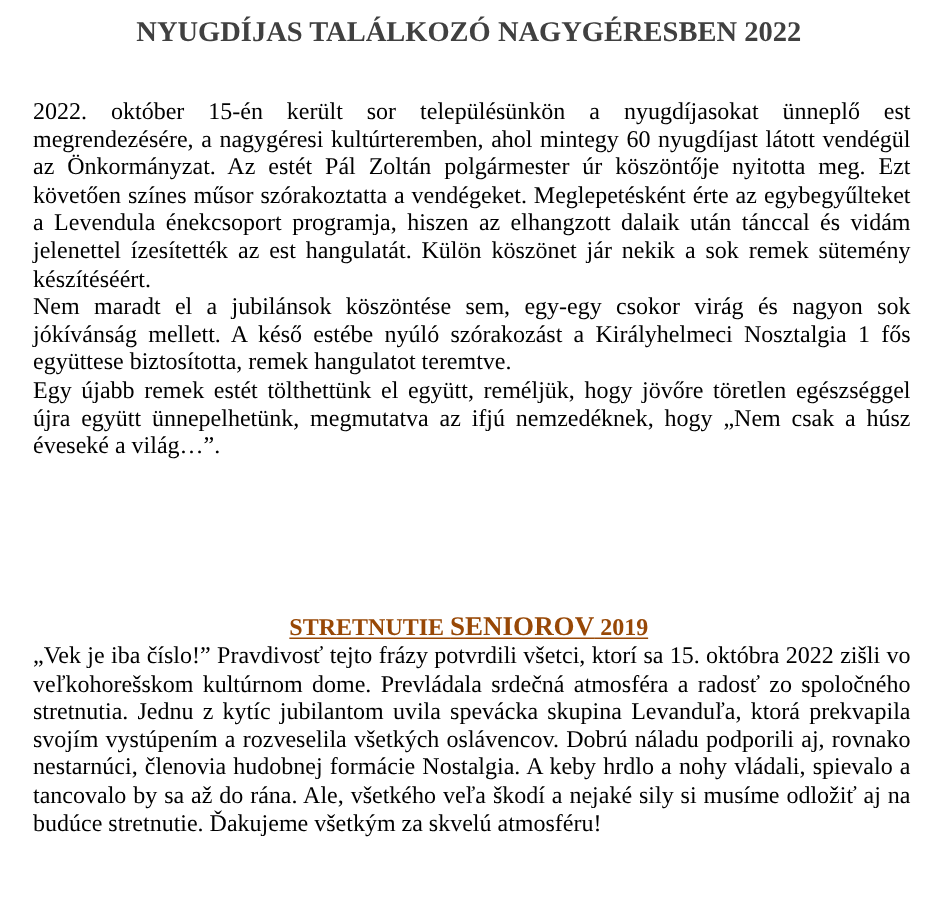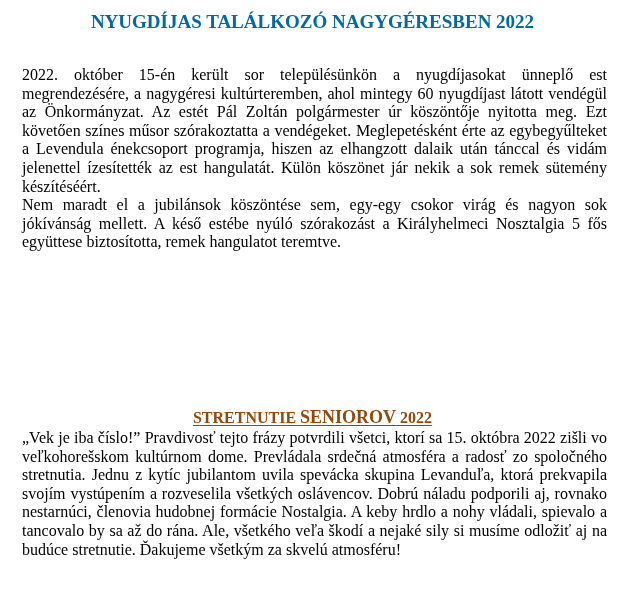--- a/index.html
+++ b/index.html
@@ -51,27 +51,28 @@
     .subtitle span {
       text-decoration: underline;
       text-underline-offset: 2px;
     }
     .subtitle .big { font-size: 18px; margin-top: 47px; }
   </style>
 </head>
 <body>
 
 <div class="page">
-  <div class="title" style="color: #0369a1;">NYUGDÍJAS TALÁLKOZÓ NAGYGÉRESBEN 2022</div>
+  <div class="title" style="color: #404040;">NYUGDÍJAS TALÁLKOZÓ NAGYGÉRESBEN 2022</div>
 
   <div class="para-block hu-block">
     <p>2022. október 15-én került sor településünkön a nyugdíjasokat ünneplő est megrendezésére, a nagygéresi kultúrteremben, ahol mintegy 60 nyugdíjast látott vendégül az Önkormányzat. Az estét Pál Zoltán polgármester úr köszöntője nyitotta meg. Ezt követően színes műsor szórakoztatta a vendégeket. Meglepetésként érte az egybegyűlteket a Levendula énekcsoport programja, hiszen az elhangzott dalaik után tánccal és vidám jelenettel ízesítették az est hangulatát. Külön köszönet jár nekik a sok remek sütemény készítéséért.</p>
-    <p>Nem maradt el a jubilánsok köszöntése sem, egy-egy csokor virág és nagyon sok jókívánság mellett. A késő estébe nyúló szórakozást a Királyhelmeci Nosztalgia 5 fős együttese biztosította, remek hangulatot teremtve.</p>
+    <p>Nem maradt el a jubilánsok köszöntése sem, egy-egy csokor virág és nagyon sok jókívánság mellett. A késő estébe nyúló szórakozást a Királyhelmeci Nosztalgia 1 fős együttese biztosította, remek hangulatot teremtve.</p>
+    <p>Egy újabb remek estét tölthettünk el együtt, reméljük, hogy jövőre töretlen egészséggel újra együtt ünnepelhetünk, megmutatva az ifjú nemzedéknek, hogy „Nem csak a húsz éveseké a világ…”.</p>
   </div>
 
   <div class="subtitle" style="color: rgb(152, 72, 6);">
-    <span>STRETNUTIE </span><span class="big">SENIOROV</span><span> 2022</span>
+    <span>STRETNUTIE </span><span class="big">SENIOROV</span><span> 2019</span>
   </div>
 
   <div class="para-block sk-block">
     <p>„Vek je iba číslo!” Pravdivosť tejto frázy potvrdili všetci, ktorí sa 15. októbra 2022 zišli vo veľkohorešskom kultúrnom dome. Prevládala srdečná atmosféra a radosť zo spoločného stretnutia. Jednu z kytíc jubilantom uvila spevácka skupina Levanduľa, ktorá prekvapila svojím vystúpením a rozveselila všetkých oslávencov. Dobrú náladu podporili aj, rovnako nestarnúci, členovia hudobnej formácie Nostalgia. A keby hrdlo a nohy vládali, spievalo a tancovalo by sa až do rána. Ale, všetkého veľa škodí a nejaké sily si musíme odložiť aj na budúce stretnutie. Ďakujeme všetkým za skvelú atmosféru!</p>
   </div>
 </div>
 
 </body></html>

